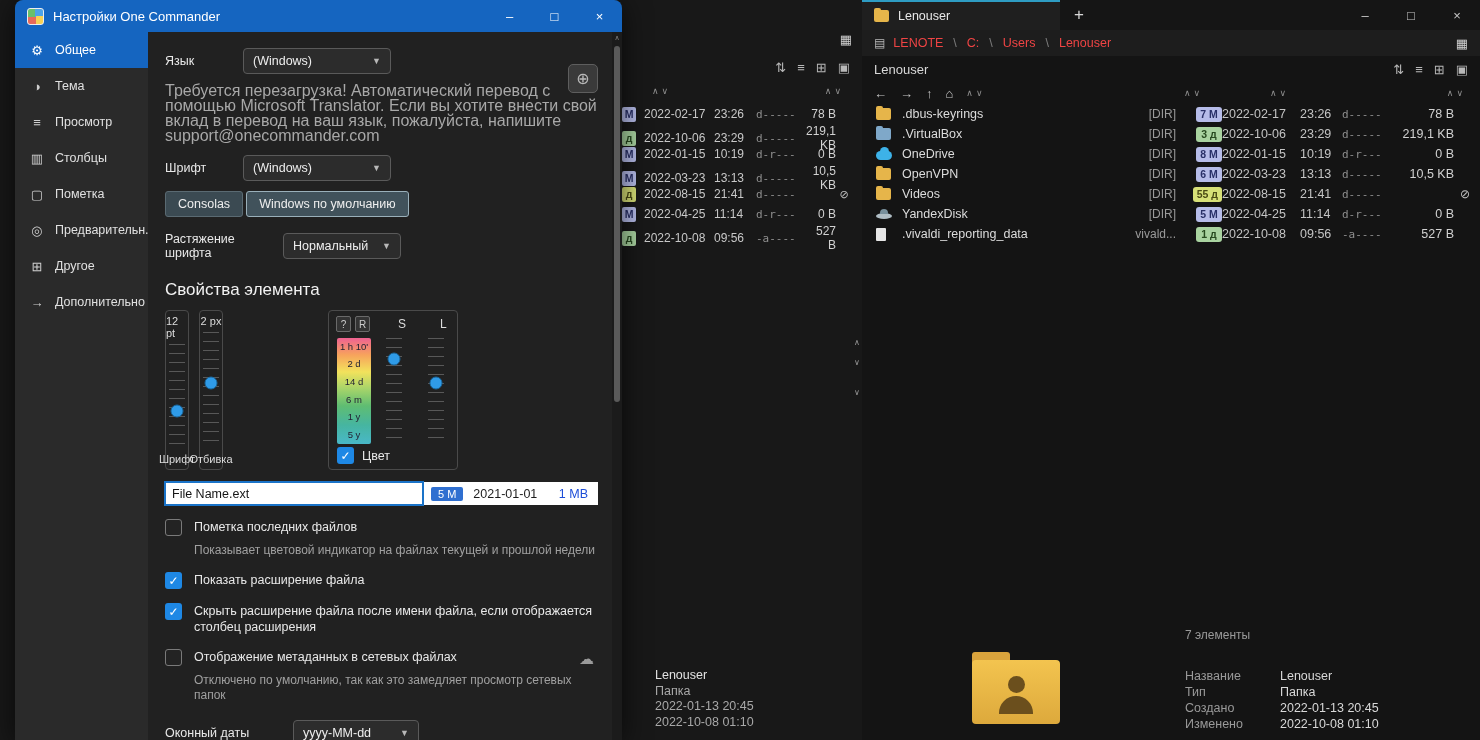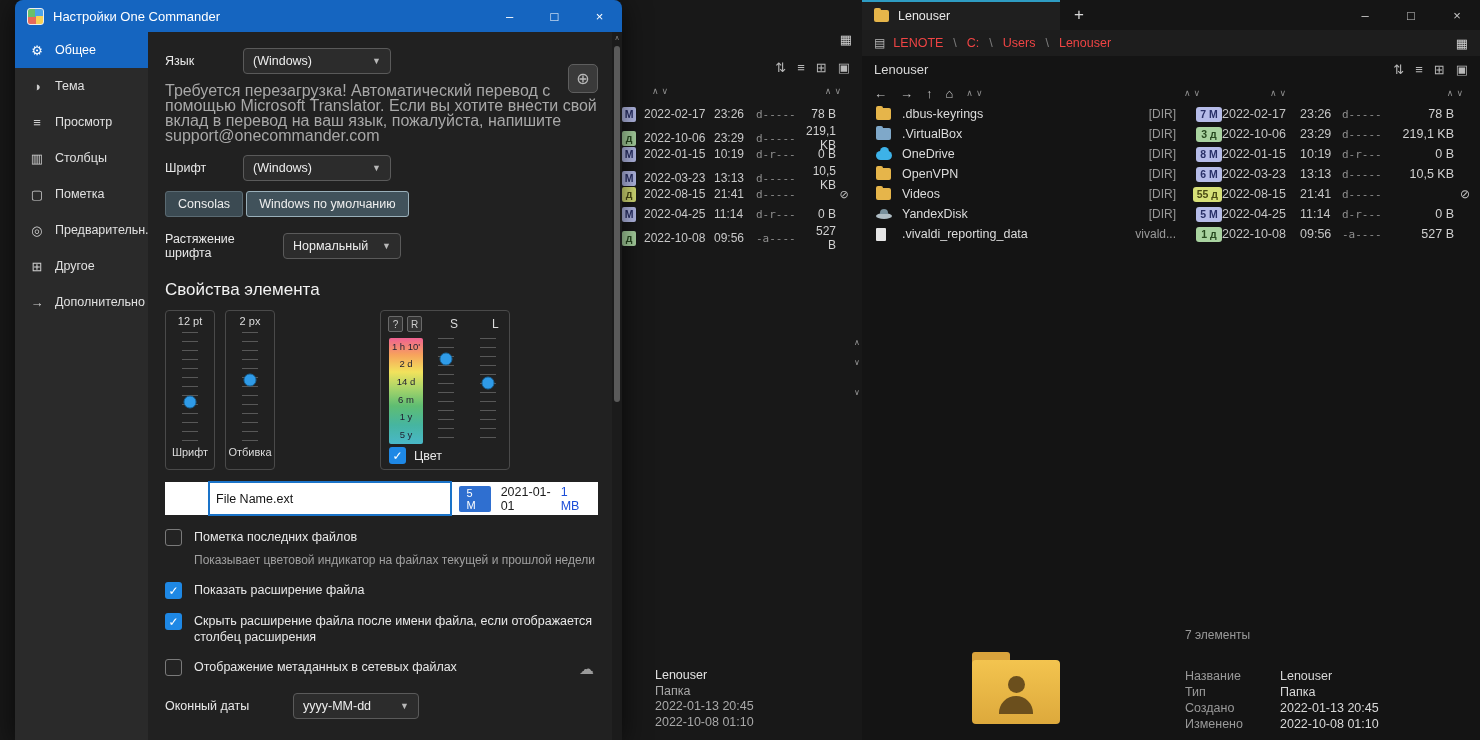--- a/index.html
+++ b/index.html
@@ -112,21 +112,21 @@
   .dd-lang,.dd-font { width:148px; } .dd-stretch { width:118px; } .dd-fmt { width:126px; }
   .globe-btn { position:absolute; top:32px; right:14px; width:30px; height:29px; background:#3a3a3a; border:1px solid #5e5e5e; border-radius:5px; display:flex; align-items:center; justify-content:center; color:#b8b8b8; font-size:16px; }
   .note { color:#a8a8a8; font-size:16px; line-height:15px; margin:9px 0 12px; width:436px; }
   .font-btns { display:flex; gap:3px; margin-top:10px; }
   .fbtn { background:#3b4a52; border:1px solid #5a6a72; color:#eee; font-size:12.5px; padding:5px 12px; border-radius:3px; }
   .fbtn.active { border-color:#9ab0ba; background:#41525b; }
   .row-stretch { margin-top:15px; } .row-stretch .slabel { width:118px; }
   .heading { font-size:17px; color:#f2f2f2; font-weight:400; margin:20px 0 10px; }
 
   .sliders { display:flex; align-items:flex-start; }
-  .sl-box { width:50px; height:160px; border:1px solid #4a4a4a; border-radius:4px; display:flex; flex-direction:column; align-items:center; padding:4px 0 11px; }
+  .sl-box { width:24px; height:160px; border:1px solid #4a4a4a; border-radius:4px; display:flex; flex-direction:column; align-items:center; padding:4px 0 4px; }
   .sl-box + .sl-box { margin-left:10px; }
   .sl-top { font-size:11px; color:#ddd; } .sl-bot { font-size:11px; color:#ddd; }
   .vtrack { flex:1; width:16px; margin:5px 0 4px; position:relative;
             background:repeating-linear-gradient(180deg,#585858 0 1px, transparent 1px 9px); }
   .vthumb { position:absolute; left:50%; transform:translate(-50%,-50%); width:13px; height:13px; border-radius:50%; background:#2f9be8; border:1px solid #19689f; }
   .th-font { top:64%; } .th-pad { top:44%; } .th-s { top:20%; } .th-l { top:42%; }
 
   .cl-panel { margin-left:105px; width:130px; height:160px; border:1px solid #4a4a4a; border-radius:4px; position:relative; padding:5px 7px; }
   .cl-head { display:flex; align-items:center; gap:4px; font-size:12px; color:#ddd; }
   .mini-btn { width:15px; height:16px; border:1px solid #6a6a6a; background:#333; color:#ccc; font-size:10px; display:flex; align-items:center; justify-content:center; border-radius:2px; }
@@ -135,21 +135,21 @@
           background:linear-gradient(180deg,#ef6292 0%,#f7a35c 16%,#f2e25c 32%,#a6d46a 48%,#5fbd72 64%,#46b5a0 82%,#49b8c8 100%); }
   .grad span { font-size:9.5px; color:#223; line-height:10px; }
   .cl-track { position:absolute; top:27px; width:16px; height:106px; background:repeating-linear-gradient(180deg,#585858 0 1px, transparent 1px 9px); }
   .tr-s { left:57px; } .tr-l { left:99px; }
   .cl-check { position:absolute; left:8px; bottom:5px; display:flex; align-items:center; gap:8px; font-size:12.5px; color:#e8e8e8; }
 
   .cbx { width:17px; height:17px; border-radius:3px; flex:none; }
   .cbx.on { background:#1e88e5; color:#fff; display:flex; align-items:center; justify-content:center; font-size:12px; }
   .cbx.off { background:#232323; border:1px solid #7a7a7a; }
 
-  .preview { margin-top:12px; height:33px; width:433px; background:#fff; display:flex; align-items:center;padding-left:44px; }
+  .preview { margin-top:12px; height:23px; width:433px; background:#fff; display:flex; align-items:center; }
   .pv-name { width:258px; height:100%; border:1px solid #1a73c8; outline:1px solid #1a73c8; display:flex; align-items:center; padding-left:6px; color:#141414; background:#fff; }
   .pv-badge { background:#2f6fd0; color:#fff; font-size:11px; padding:1px 7px; border-radius:2px; margin:0 10px 0 8px; }
   .pv-date { color:#1c1c1c; } .pv-size { margin-left:auto; margin-right:10px; color:#1d4ed8; }
 
   .chk { display:flex; align-items:flex-start; gap:12px; margin-top:14px; position:relative; line-height:16px; }
   .chk-note { color:#a0a0a0; font-size:12px; margin:7px 0 0 29px; line-height:15px; width:410px; }
   .cloud-ic { position:absolute; right:2px; top:2px; color:#9a9a9a; font-size:15px; }
   .fmt-row { margin-top:17px; } .fmt-row .slabel { width:128px; }
 </style>
 </head>
@@ -584,20 +584,21 @@
               <span>✓</span>
             </span>
           <span style="width:400px">Скрыть расширение файла после имени файла, если отображается столбец расширения</span>
         </div>
 
         <div class="chk">
           <span class="cbx off"></span>
           <span>Отображение метаданных в сетевых файлах</span>
           <span class="cloud-ic">☁</span>
         </div>
+        <div class="chk-note">Отключено по умолчанию, так как это замедляет просмотр сетевых папок</div>
 
         <div class="srow fmt-row">
           <span class="slabel">Оконный даты</span>
           <div class="dd dd-fmt">
             <span>yyyy-MM-dd</span>
             <span class="chev">▼</span>
           </div>
         </div>
 
       </div>

